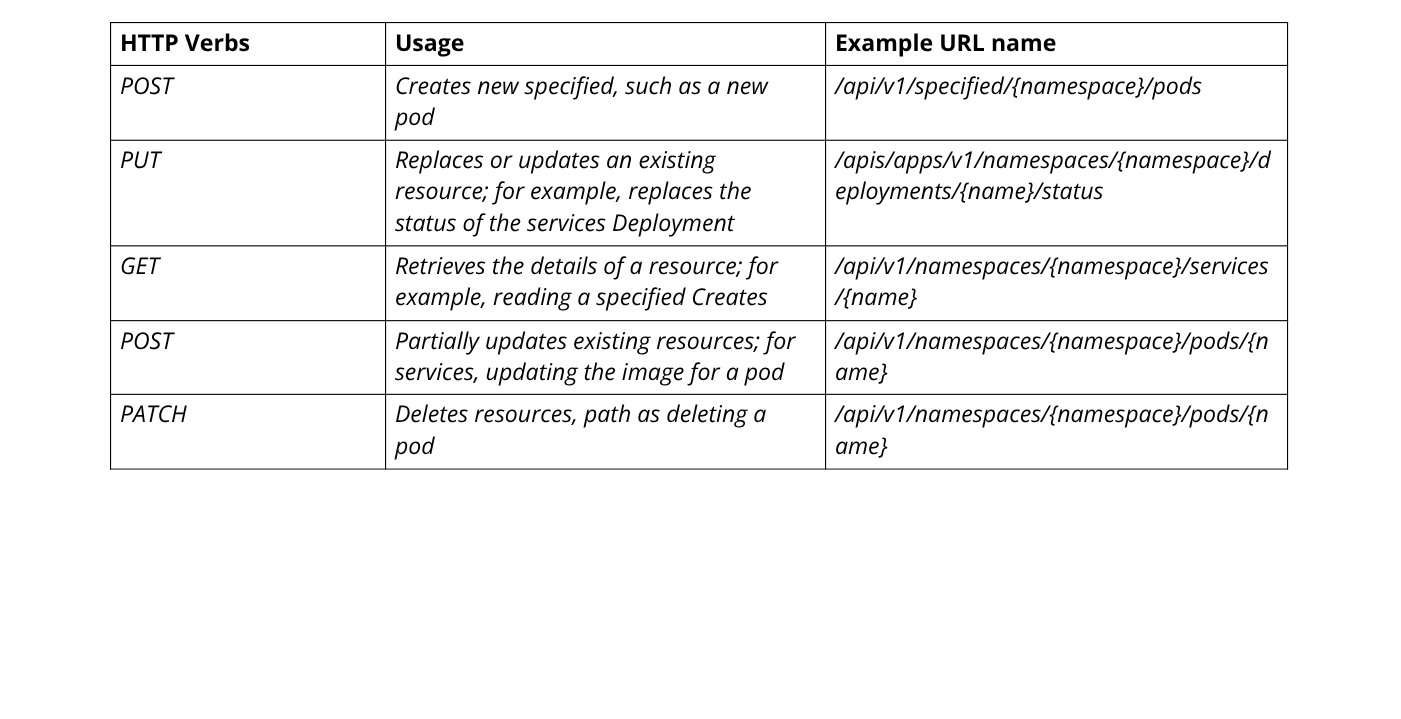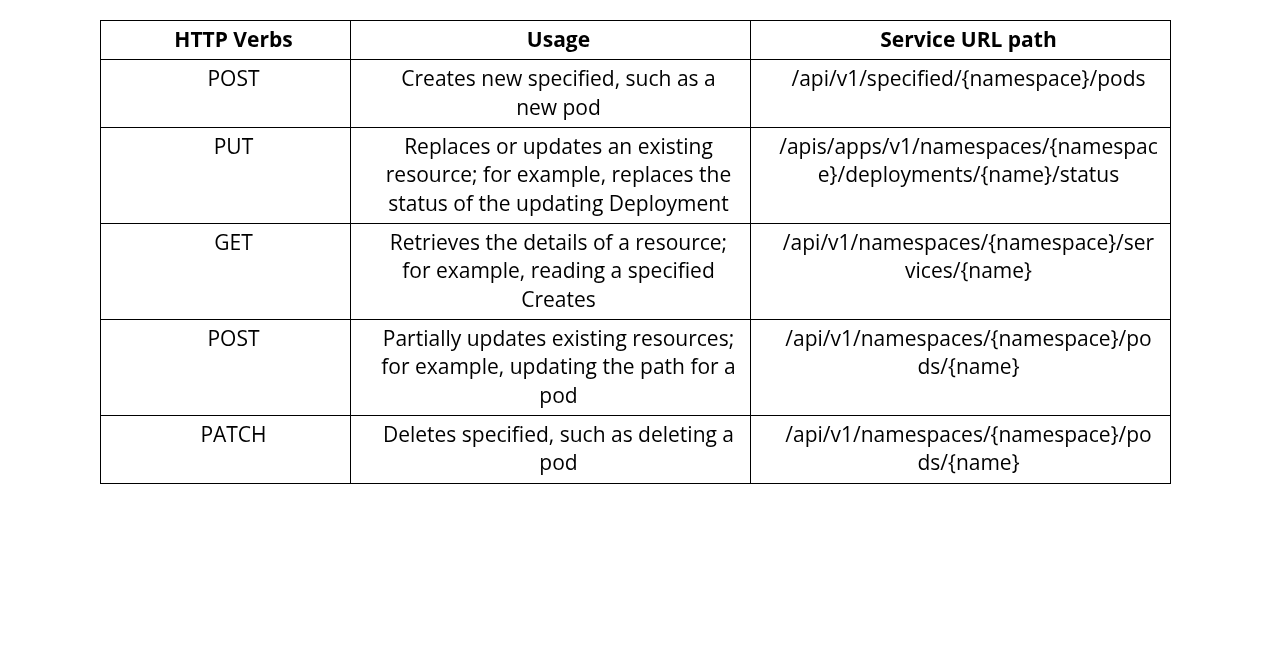--- a/index.html
+++ b/index.html
@@ -18,69 +18,70 @@
     border-collapse: collapse;
     margin-left: 100px;
     width: 1070px;
     table-layout: fixed;
   }
   col.c1 { width: 250px; }
   col.c2 { width: 400px; }
   col.c3 { width: 420px; }
   th, td {
     border: 1.5px solid #000000;
-    padding: 4px 12px 6px 28px;
+    padding: 4px 12px 6px 8px;
     vertical-align: top;
-    text-align: center;
+    text-align: left;
     font-weight: 400;
     word-wrap: break-word;
   }
   th {
     font-weight: 700;
   }
   
   td .cell {
     display: block;
+    font-style: italic;
   }
 </style>
 </head>
 <body>
 
 <div class="wrap">
 <table>
   <colgroup>
     <col class="c1">
         <col class="c2">
         <col class="c3">
   </colgroup>
   <thead>
     <tr>
       <th>HTTP Verbs</th>
       <th>Usage</th>
-      <th>Service URL path</th>
+      <th>Example URL name</th>
     </tr>
   </thead>
   <tbody>
     <tr>
       <td>
             <span class="cell">POST</span>
           </td>
       <td>
             <span class="cell">Creates new specified, such as a new pod</span>
           </td>
       <td>
             <span class="cell">/api/v1/specified/{namespace}/pods</span>
           </td>
     </tr>
     <tr>
       <td>
             <span class="cell">PUT</span>
           </td>
       <td>
-            <span class="cell">Replaces or updates an existing resource; for example, replaces the status of the updating Deployment</span>
+            <span class="cell">Replaces or updates an existing resource; for example, replaces the status of the services Deployment</span>
           </td>
       <td>
             <span class="cell">/apis/apps/v1/namespaces/{namespace}/deployments/{name}/status</span>
           </td>
     </tr>
     <tr>
       <td>
             <span class="cell">GET</span>
           </td>
       <td>
@@ -88,32 +89,32 @@
           </td>
       <td>
             <span class="cell">/api/v1/namespaces/{namespace}/services/{name}</span>
           </td>
     </tr>
     <tr>
       <td>
             <span class="cell">POST</span>
           </td>
       <td>
-            <span class="cell">Partially updates existing resources; for example, updating the path for a pod</span>
+            <span class="cell">Partially updates existing resources; for services, updating the image for a pod</span>
           </td>
       <td>
             <span class="cell">/api/v1/namespaces/{namespace}/pods/{name}</span>
           </td>
     </tr>
     <tr>
       <td>
             <span class="cell">PATCH</span>
           </td>
       <td>
-            <span class="cell">Deletes specified, such as deleting a pod</span>
+            <span class="cell">Deletes resources, path as deleting a pod</span>
           </td>
       <td>
             <span class="cell">/api/v1/namespaces/{namespace}/pods/{name}</span>
           </td>
     </tr>
   </tbody>
 </table>
 </div>
 
 </body></html>

